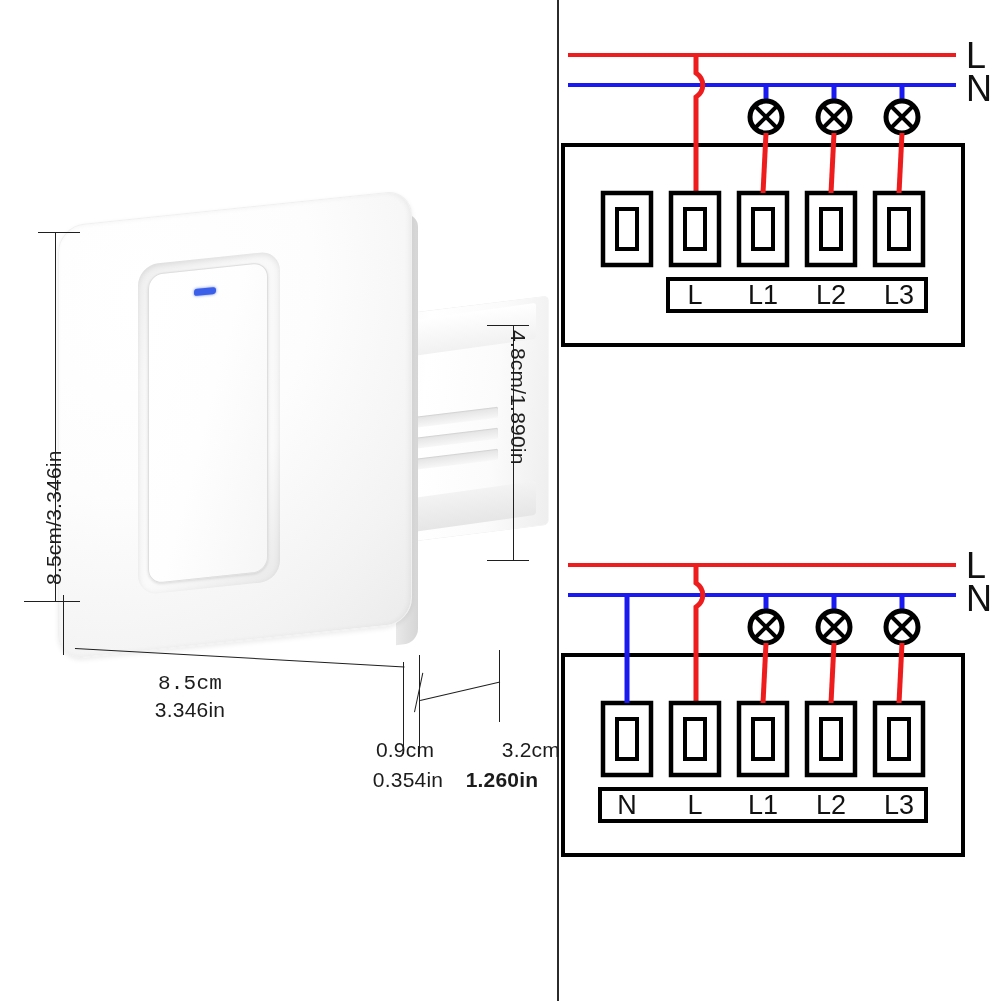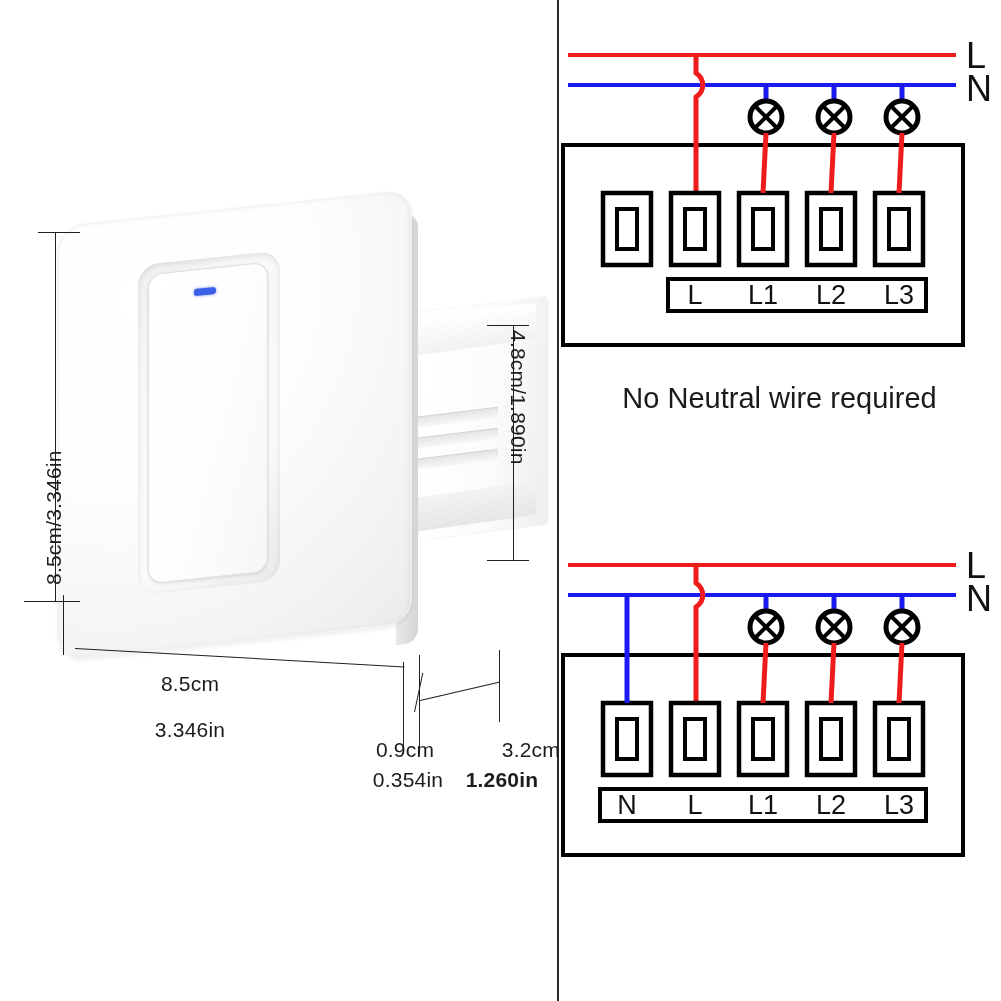--- a/index.html
+++ b/index.html
@@ -253,22 +253,22 @@
     <div class="dline v" style="left:55px;  top:232px; height:369px;"></div>
     <div class="dim-text rot-left" style="left:42px; top:585px;">8.5cm/3.346in</div>
 
     <div class="dline h" style="left:487px; top:325px; width:42px;"></div>
     <div class="dline h" style="left:487px; top:560px; width:42px;"></div>
     <div class="dline v" style="left:513px; top:325px; height:235px;"></div>
     <div class="dim-text rot-right" style="left:530px; top:330px;">4.8cm/1.890in</div>
 
     <div class="dline v" style="left:63px;  top:595px; height:60px;"></div>
     <div class="dline" style="left:75px; top:648px; width:330px; height:1px; transform:rotate(3.2deg); transform-origin:0 0;"></div>
-    <div class="dim-text center" style="left:110px; top:672px; width:160px;">8.5cm</div>
-    <div class="dim-text center" style="left:110px; top:718px; width:160px;">3.346in</div>
+    <div class="dim-text center" style="left:110px; top:672px; width:160px;font-family:Liberation Mono, monospace;">8.5cm</div>
+    <div class="dim-text center" style="left:110px; top:698px; width:160px;">3.346in</div>
 
     <div class="dline v" style="left:403px; top:662px; height:92px;"></div>
     <div class="dline v" style="left:419px; top:655px; height:99px;"></div>
     <div class="dline" style="left:414px; top:712px; width:40px; height:1px; transform:rotate(-78deg); transform-origin:0 0;"></div>
     <div class="dim-text center" style="left:330px; top:738px; width:150px;">0.9cm</div>
     <div class="dim-text center" style="left:333px; top:768px; width:150px;">0.354in</div>
 
     <div class="dline v" style="left:499px; top:650px; height:72px;"></div>
     <div class="dline" style="left:420px; top:700px; width:82px; height:1px; transform:rotate(-13deg); transform-origin:0 0;"></div>
     <div class="dim-text center" style="left:440px; top:738px; width:120px; text-align:right;">3.2cm</div>
@@ -309,21 +309,20 @@
         <rect x="317" y="163" width="48" height="72" fill="#fff" stroke="#000000" stroke-width="4.5"></rect>
         <rect x="331" y="179" width="20" height="40" fill="#fff" stroke="#000000" stroke-width="4"></rect>
         <line x1="344" y1="103" x2="341" y2="163" stroke="#ee1c1c" stroke-width="5"></line>
         <rect x="110" y="249" width="258" height="32" fill="#fff" stroke="#000000" stroke-width="4"></rect>
         <text x="137" y="274" font-size="27" text-anchor="middle" font-family="&quot;Liberation Sans&quot;, sans-serif" fill="#111">L</text>
         <text x="205" y="274" font-size="27" text-anchor="middle" font-family="&quot;Liberation Sans&quot;, sans-serif" fill="#111">L1</text>
         <text x="273" y="274" font-size="27" text-anchor="middle" font-family="&quot;Liberation Sans&quot;, sans-serif" fill="#111">L2</text>
         <text x="341" y="274" font-size="27" text-anchor="middle" font-family="&quot;Liberation Sans&quot;, sans-serif" fill="#111">L3</text>
       </svg>
 
-    <div class="caption" id="caption-top">No Neutral wire required</div>
 
 
     <svg class="diagram" id="diagram-bottom" viewBox="0 0 443 350">
         <line x1="10" y1="25" x2="398" y2="25" stroke="#ee1c1c" stroke-width="4"></line>
         <line x1="10" y1="55" x2="398" y2="55" stroke="#1a1af0" stroke-width="4"></line>
         <text x="408" y="38" font-size="36" font-family="&quot;Liberation Sans&quot;, sans-serif" fill="#111">L</text>
         <text x="408" y="71" font-size="36" font-family="&quot;Liberation Sans&quot;, sans-serif" fill="#111">N</text>
         <rect x="5" y="115" width="400" height="200" fill="none" stroke="#000000" stroke-width="4"></rect>
         <path d="M 138 25 L 138 43 C 147 49 147 61 138 67 L 138 163" fill="none" stroke="#ee1c1c" stroke-width="5"></path>
         <line x1="208" y1="55" x2="208" y2="71" stroke="#1a1af0" stroke-width="5"></line>

